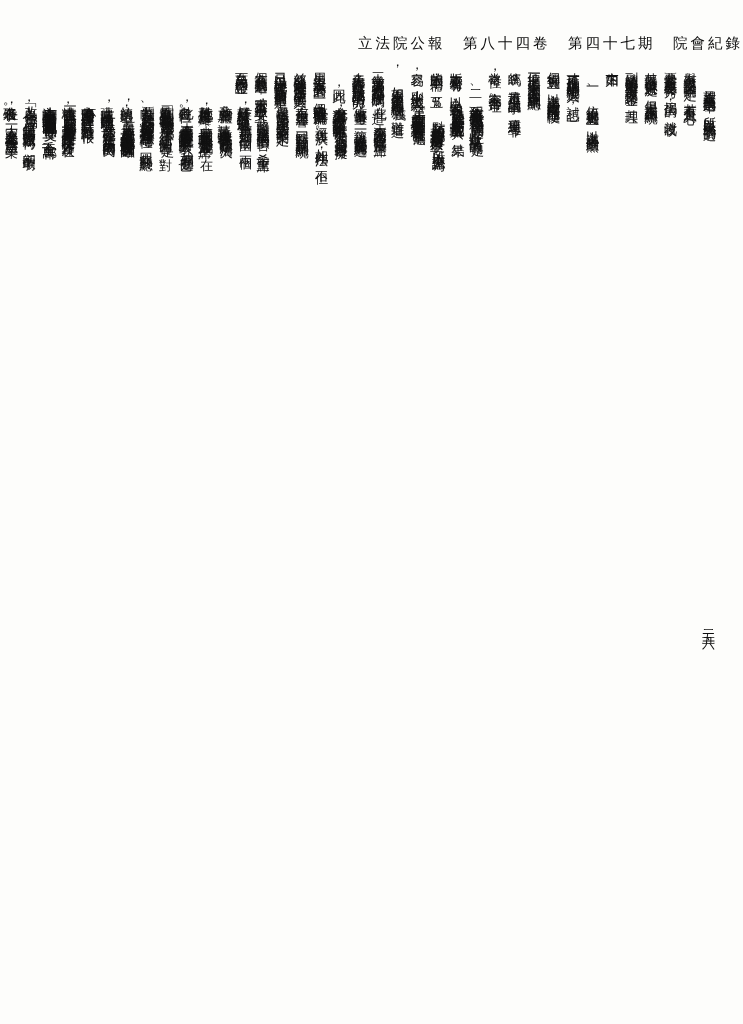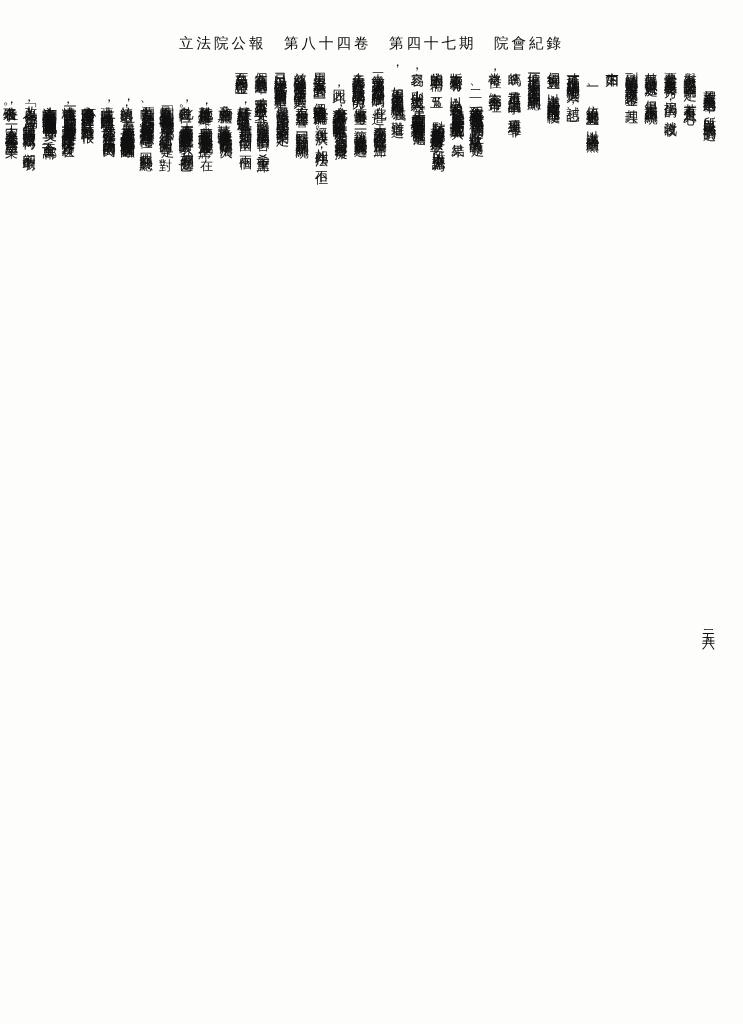--- a/index.html
+++ b/index.html
@@ -27,21 +27,21 @@
     top: 34px;
     left: 0;
     width: 743px;
     height: 28px;
   }
   .header-title {
     position: absolute;
     top: 0;
     left: 0;
     width: 743px;
-    text-align: center;
+    text-align: right;
     font-size: 14.5px;
     letter-spacing: 3px;
     font-family: "DejaVu Serif", "Liberation Serif", serif;
     color: #0d0d0d;
     white-space: nowrap;
   }
   .page-number {
     position: absolute;
     top: 620px;
     right: 26px;

